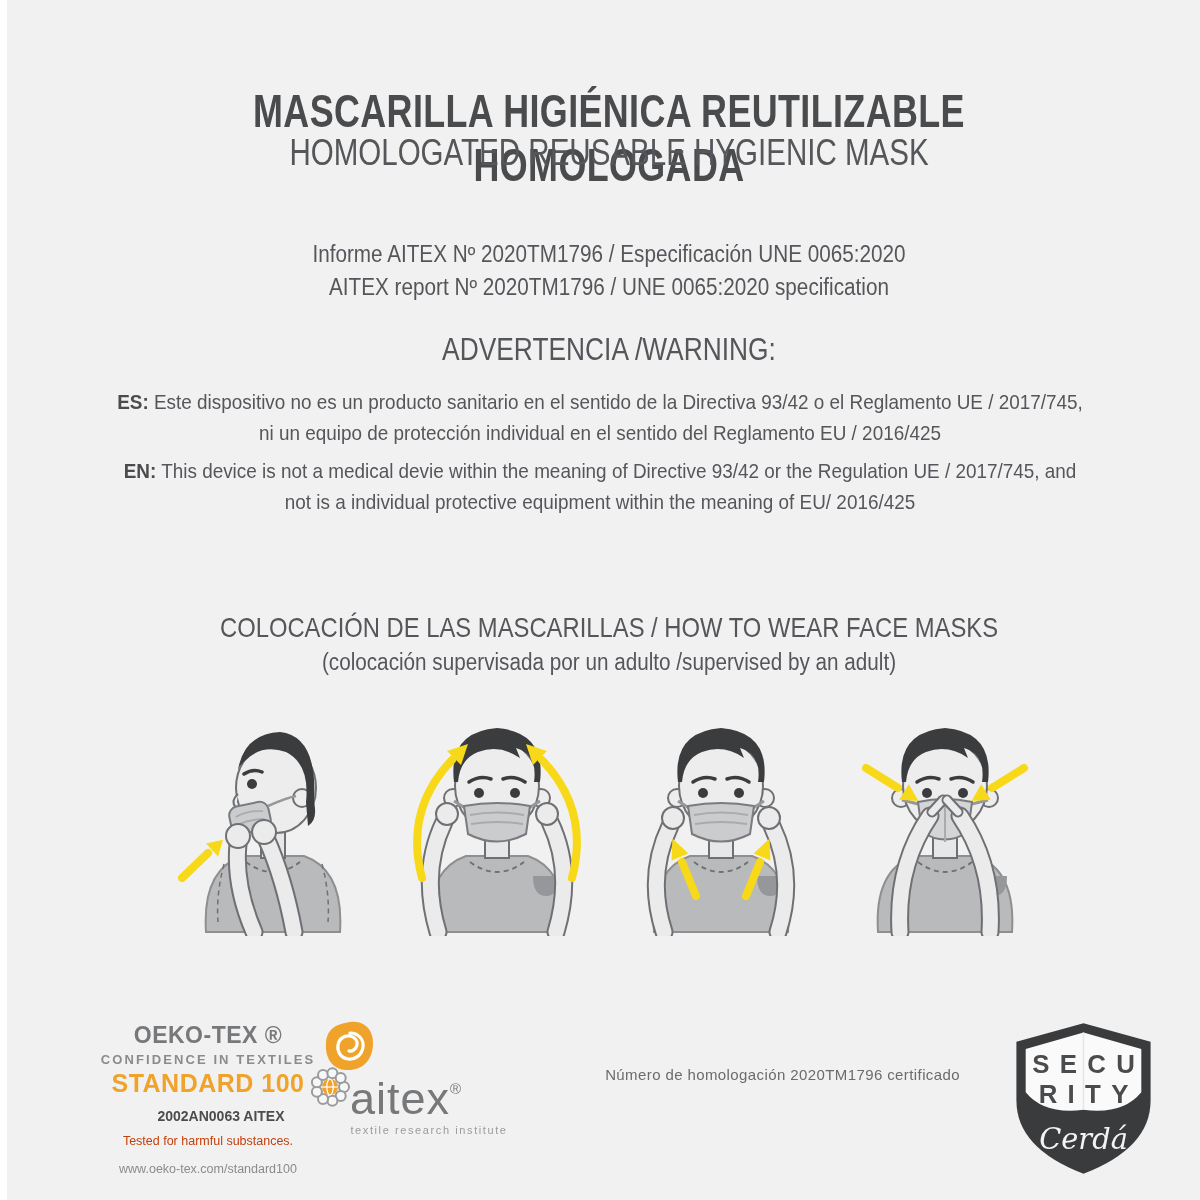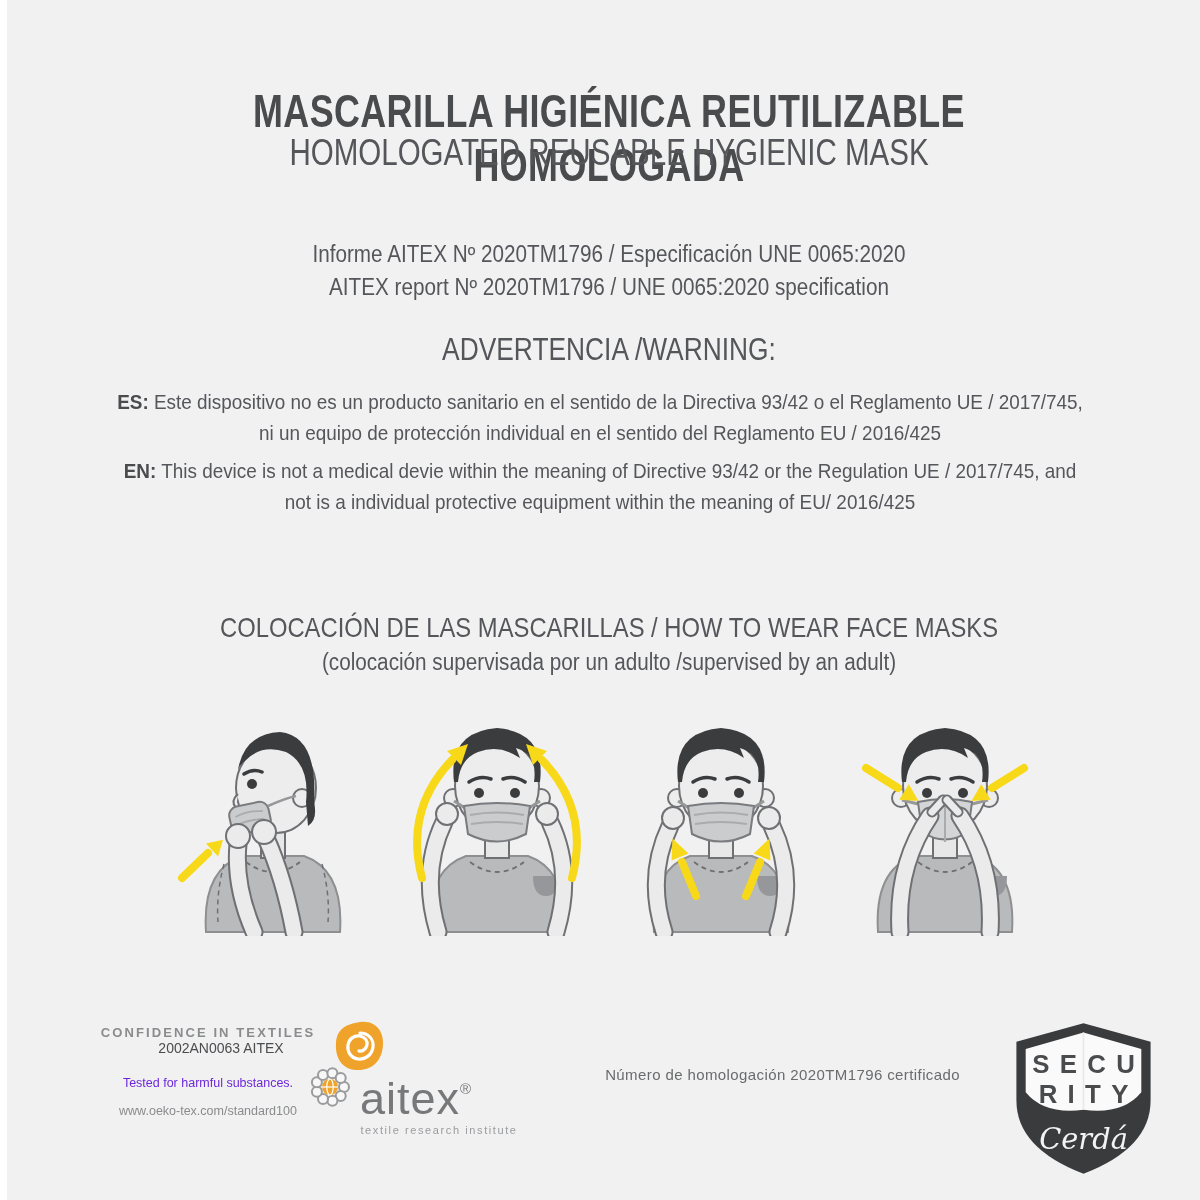--- a/index.html
+++ b/index.html
@@ -22,25 +22,25 @@
   .warn-en{top:455px;}
   .howto-h{top:612px;font-size:28px;font-weight:400;color:#55565a;}
   .howto-sub{top:649px;font-size:23px;font-weight:400;color:#55565a;}
   .figures{position:absolute;top:706px;left:0;right:0;display:flex;justify-content:center;gap:14px;}
   .figures svg{display:block;}
   
   .oeko{position:absolute;left:88px;top:1022px;width:240px;text-align:center;}
   .oeko .brand{font-size:23px;font-weight:bold;color:#77787a;letter-spacing:.5px;}
   .oeko .tagline{font-size:13px;letter-spacing:2.1px;color:#8a8b8d;margin-top:3px;font-weight:bold;}
   .oeko .standard{font-size:25px;font-weight:bold;color:#f0a32a;margin-top:2px;letter-spacing:.5px;}
-  .oeko .cert{font-size:14px;font-weight:normal;color:#4b4c4e;margin-top:0;padding-left:26px;}
-  .oeko .tested{font-size:12.5px;color:#6d28d9;margin-top:20px;}
+  .oeko .cert{font-size:14px;font-weight:bold;color:#4b4c4e;margin-top:10px;padding-left:26px;}
+  .oeko .tested{font-size:12.5px;color:#c2410c;margin-top:10px;}
   .oeko .url{font-size:12.5px;color:#8a8b8d;margin-top:14px;}
   .oeko .flower{position:absolute;right:-26px;top:40px;}
-  .aitex{position:absolute;left:318px;top:1018px;width:200px;}
+  .aitex{position:absolute;left:308px;top:1018px;width:200px;}
   .aitex .swirl{margin-left:14px;}
   .aitex .name{font-size:45px;color:#77787a;letter-spacing:1px;line-height:38px;margin-left:42px;margin-top:-8px;}
   .aitex .name sup{font-size:15px;vertical-align:20px;}
   .aitex .tagline{font-size:11px;letter-spacing:1.6px;color:#9a9b9d;margin-left:42px;margin-top:6px;text-align:center;}
   .homolog{position:absolute;left:540px;top:1066px;width:420px;text-align:right;
            font-size:15px;color:#6a6b6d;letter-spacing:.4px;}
   .shield{position:absolute;left:1006px;top:1018px;}
 </style>
 </head>
 <body>
@@ -196,21 +196,23 @@
       <g>
         <line x1="26" y1="62" x2="58" y2="82" stroke="#f8d919" stroke-width="8" stroke-linecap="round"></line>
         <polygon points="78.5,95 59.2,93.7 68.8,78.3" fill="#f8d919"></polygon>
         <line x1="184" y1="62" x2="152" y2="82" stroke="#f8d919" stroke-width="8" stroke-linecap="round"></line>
         <polygon points="131.5,95 150.8,93.7 141.2,78.3" fill="#f8d919"></polygon>
       </g>
     </svg>
   </div>
 
   <div class="oeko">
+    <div class="brand">OEKO-TEX ®</div>
     <div class="tagline">CONFIDENCE IN TEXTILES</div>
+    <div class="standard">STANDARD 100</div>
     <div class="cert">2002AN0063 AITEX</div>
     <div class="tested">Tested for harmful substances.</div>
     <div class="url">www.oeko-tex.com/standard100</div>
     <svg class="flower" width="48" height="50" viewBox="0 0 48 50">
       <g stroke="#9a9b9d" stroke-width="2" fill="#f7f7f8">
         <circle cx="38" cy="25" r="5"></circle>
           <circle cx="34.7" cy="34" r="5"></circle>
           <circle cx="26.4" cy="38.8" r="5"></circle>
         <circle cx="17" cy="37.1" r="5"></circle>
           <circle cx="10.9" cy="29.8" r="5"></circle>

